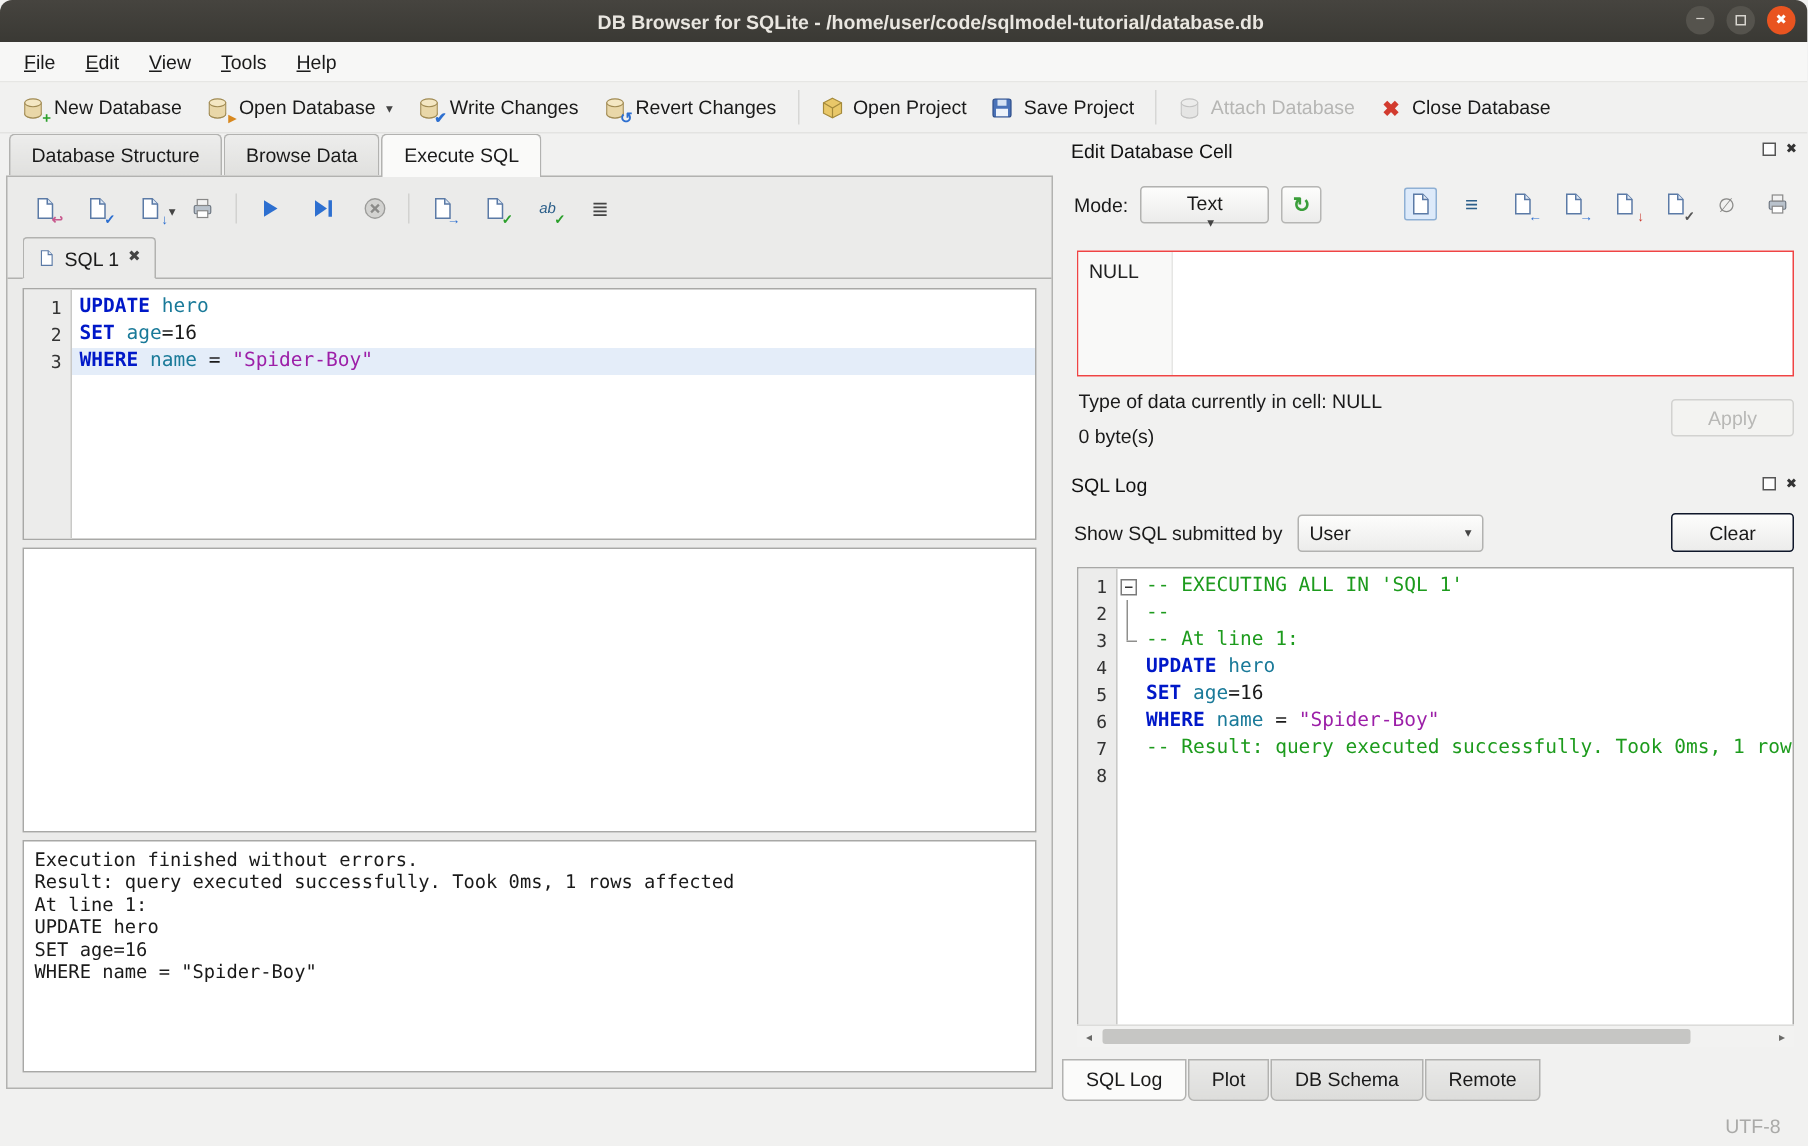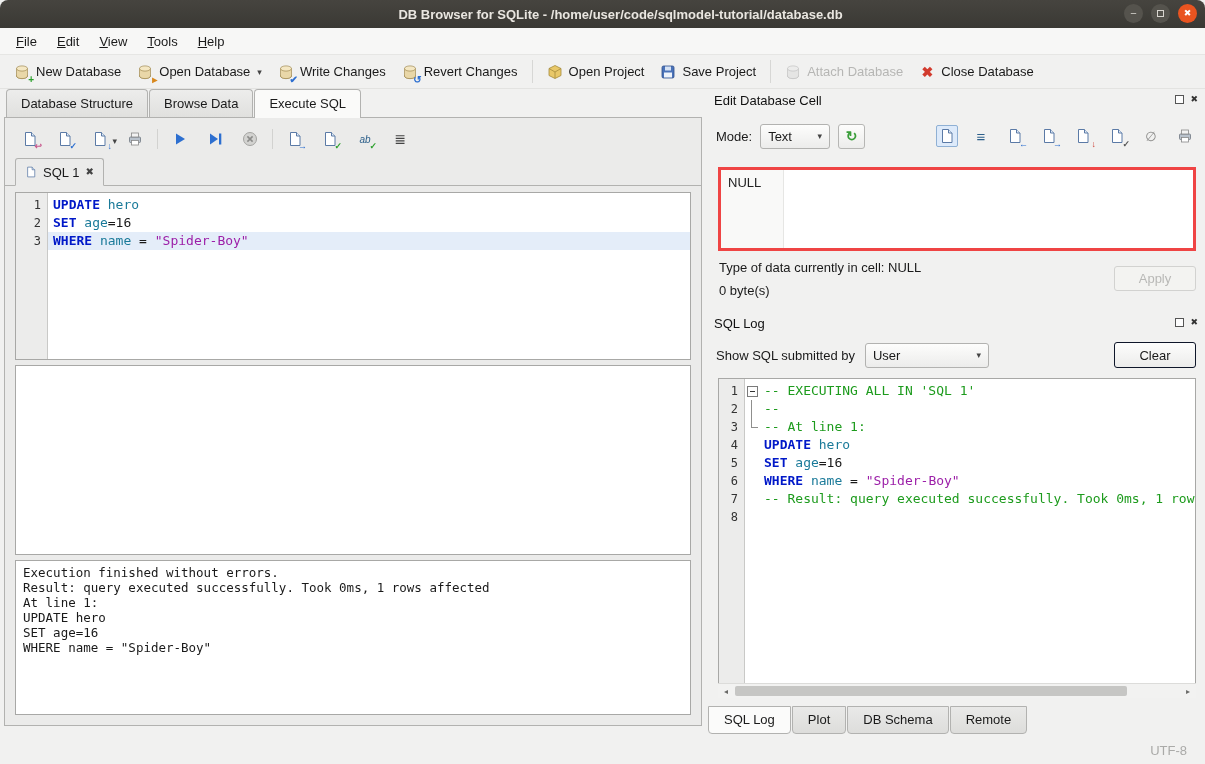--- a/index.html
+++ b/index.html
@@ -104,34 +104,34 @@
   .dock-btns { position:absolute; right:7px; display:flex; gap:6px; align-items:center; }
   #btns-cell { top:6px; } #btns-log { top:229px; }
   .dock-float { width:9px; height:9px; border:1px solid #555; background:#fdfdfd; }
   .dock-close { font-size:9px; color:#333; line-height:1; }
 
   .mode-row { position:absolute; top:32px; left:10px; right:9px; height:30px; display:flex; align-items:center; gap:8px; }
   .combo { display:inline-flex; align-items:center; justify-content:space-between;
     background:linear-gradient(#fdfdfc,#ececeb); border:1px solid #b2b2b0; border-radius:3px;
     padding:3px 7px; height:25px; }
   .combo .caret { margin-left:8px; }
-  #mode-combo { width:70px; }
+  #mode-combo { width:86px;flex-direction:column; }
   #user-combo { width:124px; }
   .square-btn { width:27px; height:25px; border:1px solid #b6b6b4; border-radius:3px;
     background:linear-gradient(#fdfdfc,#ececeb); display:flex; align-items:center; justify-content:center;
     color:#3a9e3a; font-weight:bold; font-size:14px; }
   .mode-icons { margin-left:auto; display:flex; align-items:center; gap:12px; }
   .mi { width:22px; height:22px; display:flex; align-items:center; justify-content:center; position:relative; }
   .mi.selected { border:1px solid #8fb0d4; background:#ddeafa; border-radius:2px; }
   .mi .badge { right:-2px; bottom:-2px; font-size:9px; }
   .glyph-wrap { font-size:15px; color:#2c5f8a; line-height:1; }
   .glyph-null { font-size:13px; color:#8a8a88; line-height:1; }
   .glyph-fmt { font-size:14px; color:#444; line-height:1; }
 
-  .cell-box { position:absolute; top:78px; left:12px; right:9px; height:84px; background:#fff; border:3px solid #ef4444;text-align:right; }
+  .cell-box { position:absolute; top:78px; left:12px; right:9px; height:84px; background:#fff; border:1px solid #ef4444;text-align:right; }
   .cell-strip { position:absolute; left:0; top:0; bottom:0; width:63px; background:#f9f9f8; border-right:1px solid #e6e6e4; }
   .cell-null { position:absolute; left:7px; top:5px; font-size:13px; color:#222; }
 
   .info-type { position:absolute; top:171px; left:13px; }
   .info-size { position:absolute; top:194px; left:13px; }
   .pbtn { display:flex; align-items:center; justify-content:center;
     background:linear-gradient(#fdfdfc,#ececeb); border:1px solid #0f172a; border-radius:3px; font-size:13px; }
   .apply-btn { position:absolute; top:177px; right:9px; width:82px; height:25px;
     color:#b8b8b6; background:#f3f3f1; border-color:#d2d2d0; }
   .filter-row { position:absolute; top:251px; left:10px; right:9px; height:30px; display:flex; align-items:center; gap:10px; }

